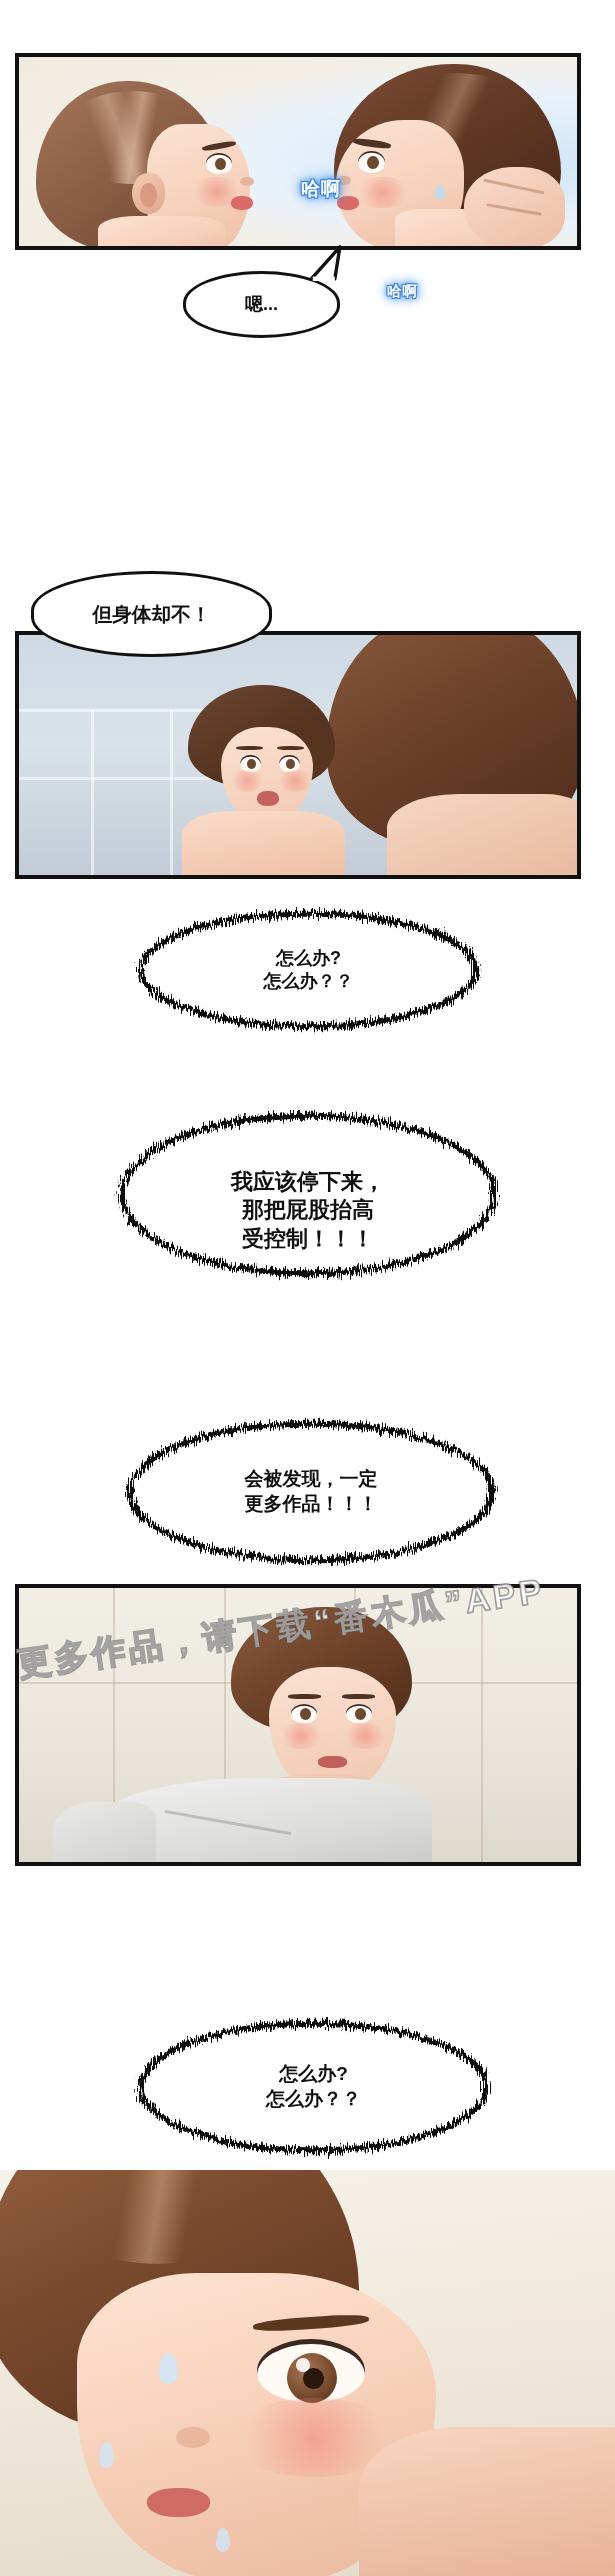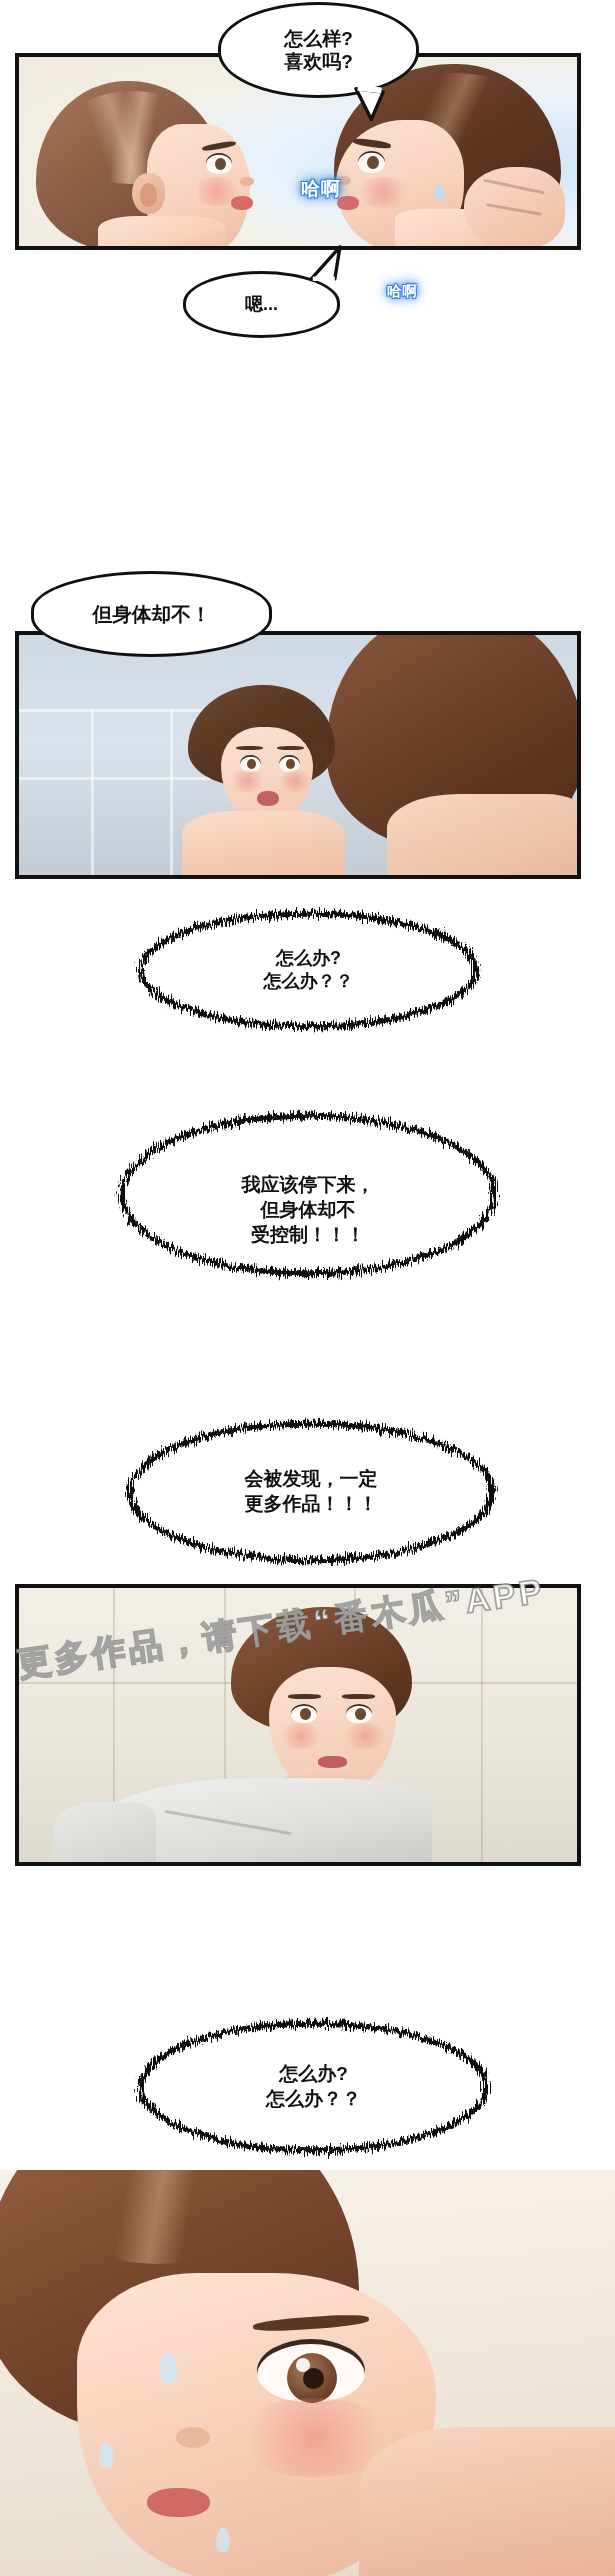--- a/index.html
+++ b/index.html
@@ -165,28 +165,20 @@
   #p4bg{
     position:absolute; inset:0;
     background: linear-gradient(175deg, #f7f2ea 0%, #efe7da 50%, #e4dbcb 100%);
   }
 </style>
 </head>
 <body>
 
 <div id="page">
 
-  <div class="bubble" id="bubble1" style="left:218px; top:1.7px; width:201px; height:96px; font-size:19px;">
-    <div>怎么样?</div>
-    <div>喜欢吗?</div>
-    <svg class="tail" style="left:133px; top:82px; width:38px; height:34px;" viewBox="0 0 44 40">
-      <path d="M2 2 L34 6 L20 38 Z" fill="#ffffff" stroke="#111111" stroke-width="4" stroke-linejoin="round"></path>
-      <path d="M4 1 L32 4" stroke="#ffffff" stroke-width="7"></path>
-    </svg>
-  </div>
 
   <div class="panel" id="panel1">
     <div id="p1bg"></div>
 
     <div class="hairA" style="left:17px; top:24px; width:188px; height:171px;"></div>
 
     <div class="skin" style="left:128px; top:67px; width:103px; height:128px; border-radius:40% 52% 45% 42% / 42% 58% 60% 40%;"></div>
 
     <div class="skin" style="left:113px; top:116px; width:32.5px; height:41px; border-radius:50% 44% 48% 52%; background:linear-gradient(150deg,#f3c9b2,#e0a88e);"></div>
     <div style="position:absolute; left:121px; top:126px; width:17px; height:24px; border-radius:50%; background:#d99a80;"></div>
@@ -283,23 +275,23 @@
   <div class="spiky" style="left:108px; top:1102px; width:400px; height:185px;">
     <svg viewBox="0 0 468 216" preserveAspectRatio="none">
       <defs>
         <filter id="fuzz2" x="-12%" y="-26%" width="124%" height="152%">
           <feTurbulence type="fractalNoise" baseFrequency="0.85 0.05" numOctaves="4" seed="13" result="n"></feTurbulence>
           <feDisplacementMap in="SourceGraphic" in2="n" scale="18" xChannelSelector="R" yChannelSelector="G"></feDisplacementMap>
         </filter>
       </defs>
       <ellipse cx="234" cy="108" rx="218" ry="92" fill="#ffffff" stroke="#0d0d0d" stroke-width="7" filter="url(#fuzz2)"></ellipse>
     </svg>
-    <div class="stext" style="font-size:19px;margin-top:32px;">
+    <div class="stext" style="font-size:22px;margin-top:32px;">
       <div>我应该停下来，</div>
-      <div>但身体却不</div>
+      <div>那把屁股抬高</div>
       <div>受控制！！！</div>
     </div>
   </div>
 
   <div class="spiky" style="left:116px; top:1410px; width:390px; height:164px;">
     <svg viewBox="0 0 456 192" preserveAspectRatio="none">
       <defs>
         <filter id="fuzz3" x="-12%" y="-28%" width="124%" height="156%">
           <feTurbulence type="fractalNoise" baseFrequency="0.88 0.05" numOctaves="4" seed="21" result="n"></feTurbulence>
           <feDisplacementMap in="SourceGraphic" in2="n" scale="17" xChannelSelector="R" yChannelSelector="G"></feDisplacementMap>

